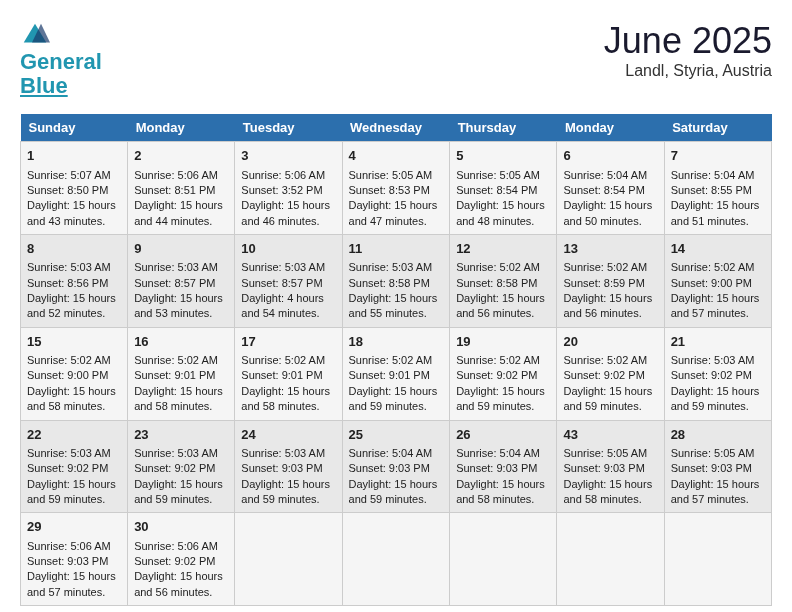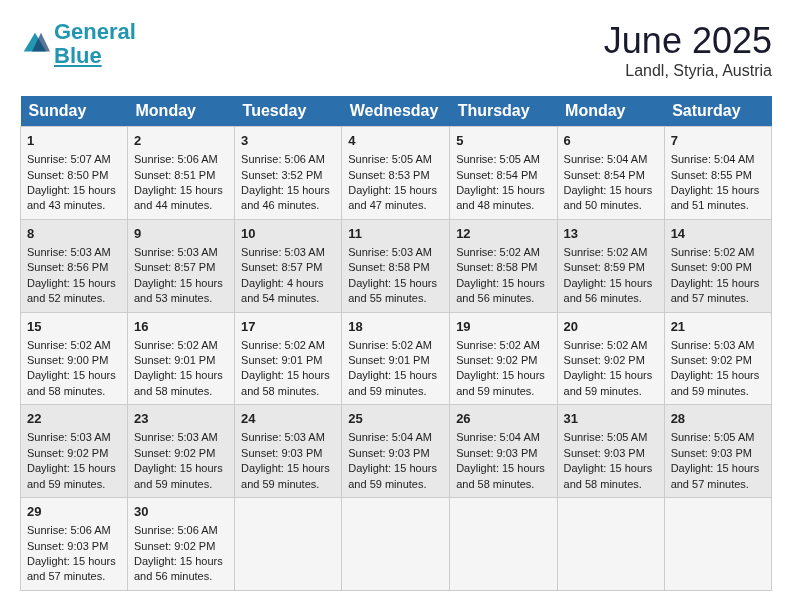--- a/index.html
+++ b/index.html
@@ -11,21 +11,21 @@
       padding: 20px;
     }
     .header {
       display: flex;
       justify-content: space-between;
       align-items: flex-start;
       margin-bottom: 16px;
     }
     .logo {
       display: flex;
-      align-items: center;
+      flex-direction: column;
     }
     .logo-text {
       font-size: 22px;
       font-weight: bold;
       color: #1a1a2e;
       line-height: 1.1;
     }
     .logo-text span {
       color: #2196b0;
     }
@@ -50,21 +50,21 @@
     table {
       width: 100%;
       border-collapse: collapse;
       font-size: 11px;
     }
     thead tr th {
       background-color: #2c6fad;
       color: #fff;
       text-align: left;
       padding: 6px 8px;
-      font-size: 16px;
+      font-size: 13px;
       font-weight: bold;
     }
     tbody tr td {
       vertical-align: top;
       border: 1px solid #ccc;
       padding: 5px 6px;
       width: 108px;
       min-height: 80px;
       color: #222;
       line-height: 1.4;
@@ -144,21 +144,21 @@
         <td><span class="day-num">19</span><span>Sunrise: 5:02 AM</span><br><span>Sunset: 9:02 PM</span><br><span>Daylight: 15 hours and 59 minutes.</span></td>
         <td><span class="day-num">20</span><span>Sunrise: 5:02 AM</span><br><span>Sunset: 9:02 PM</span><br><span>Daylight: 15 hours and 59 minutes.</span></td>
         <td><span class="day-num">21</span><span>Sunrise: 5:03 AM</span><br><span>Sunset: 9:02 PM</span><br><span>Daylight: 15 hours and 59 minutes.</span></td>
       </tr>
       <tr>
         <td><span class="day-num">22</span><span>Sunrise: 5:03 AM</span><br><span>Sunset: 9:02 PM</span><br><span>Daylight: 15 hours and 59 minutes.</span></td>
         <td><span class="day-num">23</span><span>Sunrise: 5:03 AM</span><br><span>Sunset: 9:02 PM</span><br><span>Daylight: 15 hours and 59 minutes.</span></td>
         <td><span class="day-num">24</span><span>Sunrise: 5:03 AM</span><br><span>Sunset: 9:03 PM</span><br><span>Daylight: 15 hours and 59 minutes.</span></td>
         <td><span class="day-num">25</span><span>Sunrise: 5:04 AM</span><br><span>Sunset: 9:03 PM</span><br><span>Daylight: 15 hours and 59 minutes.</span></td>
         <td><span class="day-num">26</span><span>Sunrise: 5:04 AM</span><br><span>Sunset: 9:03 PM</span><br><span>Daylight: 15 hours and 58 minutes.</span></td>
-        <td><span class="day-num">31</span><span>Sunrise: 5:05 AM</span><br><span>Sunset: 9:03 PM</span><br><span>Daylight: 15 hours and 58 minutes.</span></td>
+        <td><span class="day-num">43</span><span>Sunrise: 5:05 AM</span><br><span>Sunset: 9:03 PM</span><br><span>Daylight: 15 hours and 58 minutes.</span></td>
         <td><span class="day-num">28</span><span>Sunrise: 5:05 AM</span><br><span>Sunset: 9:03 PM</span><br><span>Daylight: 15 hours and 57 minutes.</span></td>
       </tr>
       <tr>
         <td><span class="day-num">29</span><span>Sunrise: 5:06 AM</span><br><span>Sunset: 9:03 PM</span><br><span>Daylight: 15 hours and 57 minutes.</span></td>
         <td><span class="day-num">30</span><span>Sunrise: 5:06 AM</span><br><span>Sunset: 9:02 PM</span><br><span>Daylight: 15 hours and 56 minutes.</span></td>
         <td class="empty-cell"></td>
         <td class="empty-cell"></td>
         <td class="empty-cell"></td>
         <td class="empty-cell"></td>
         <td class="empty-cell"></td>

